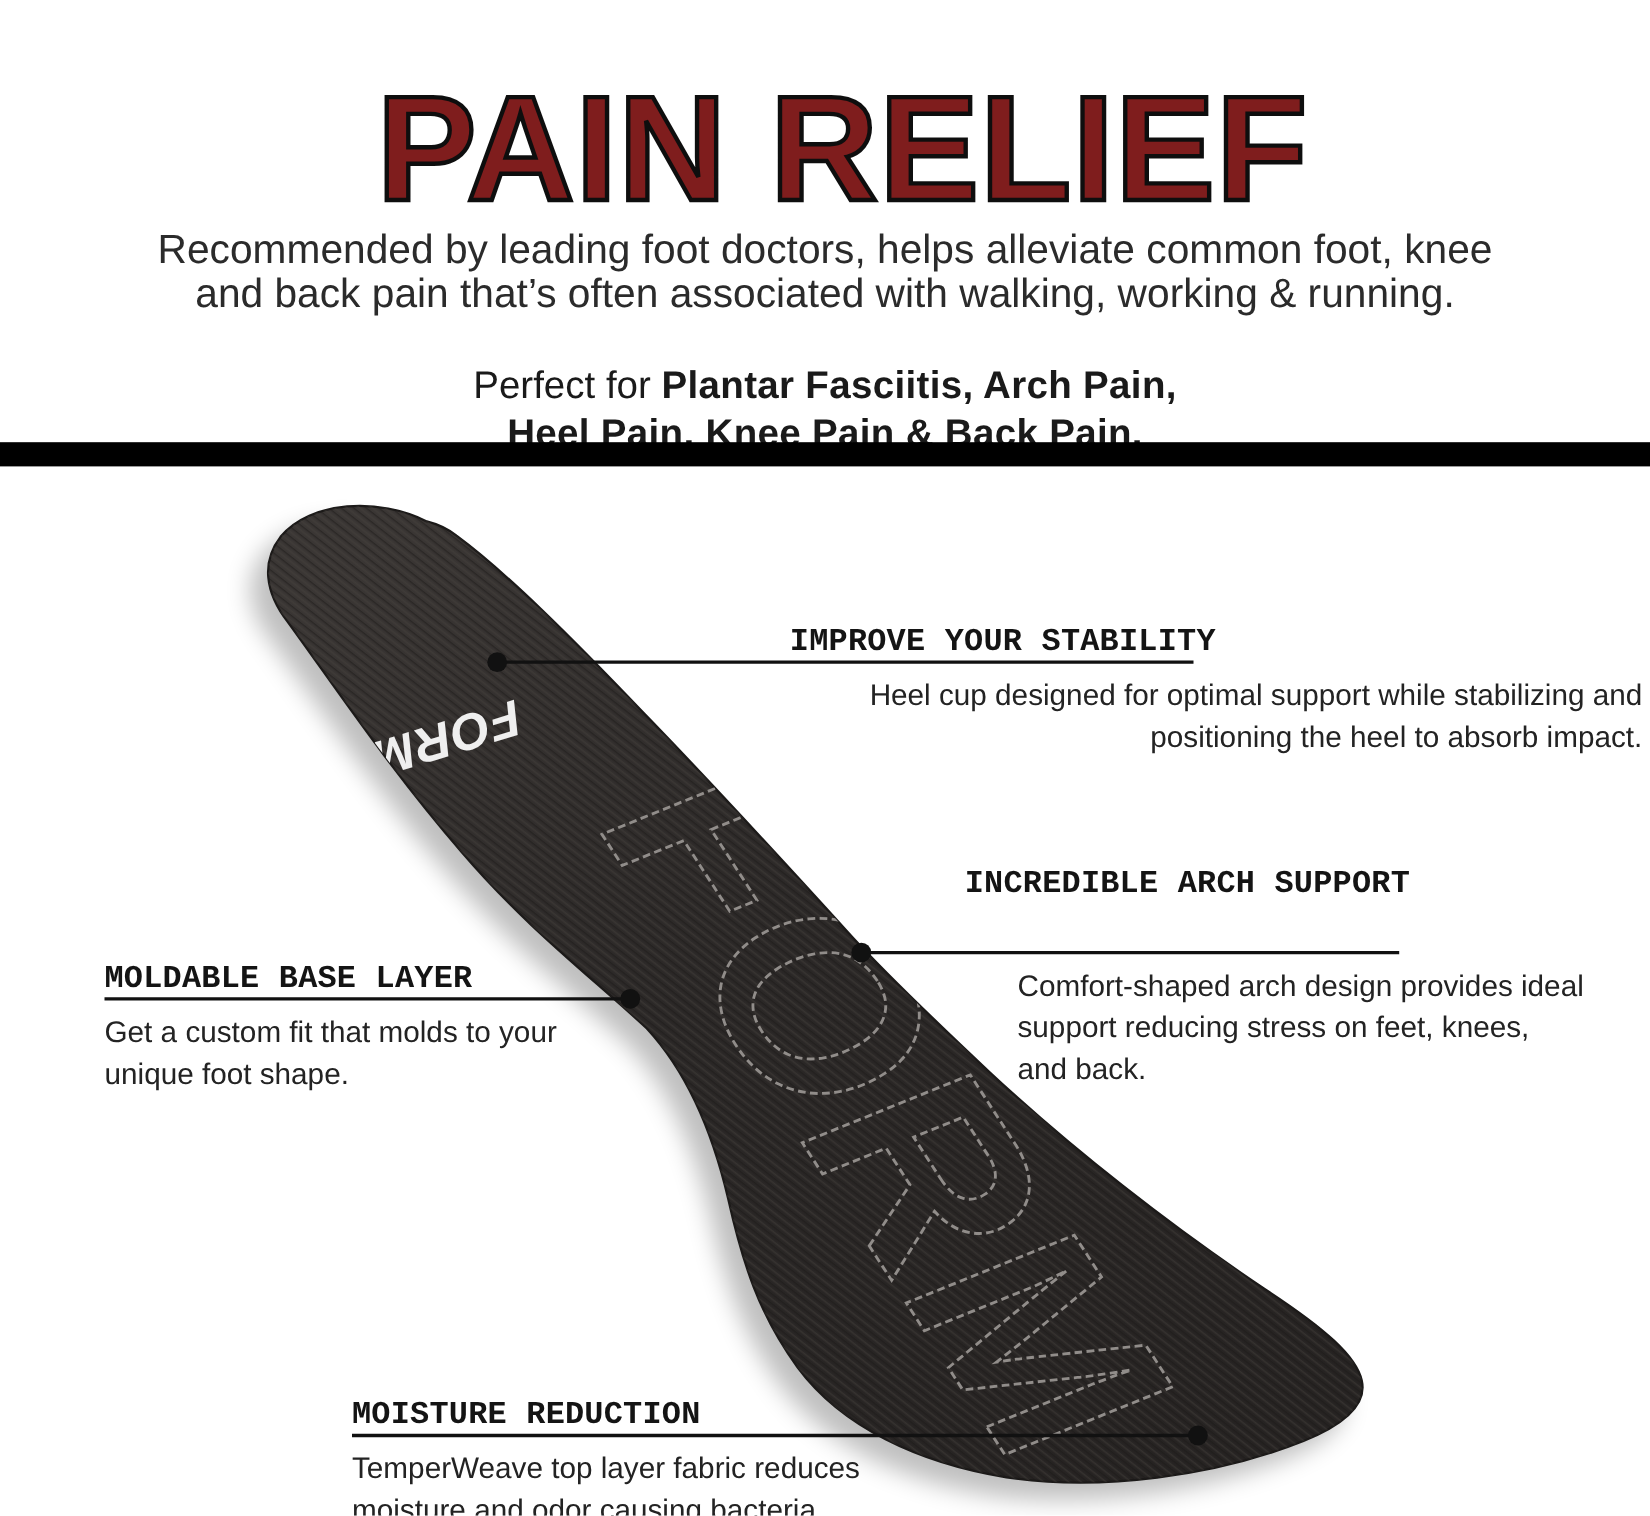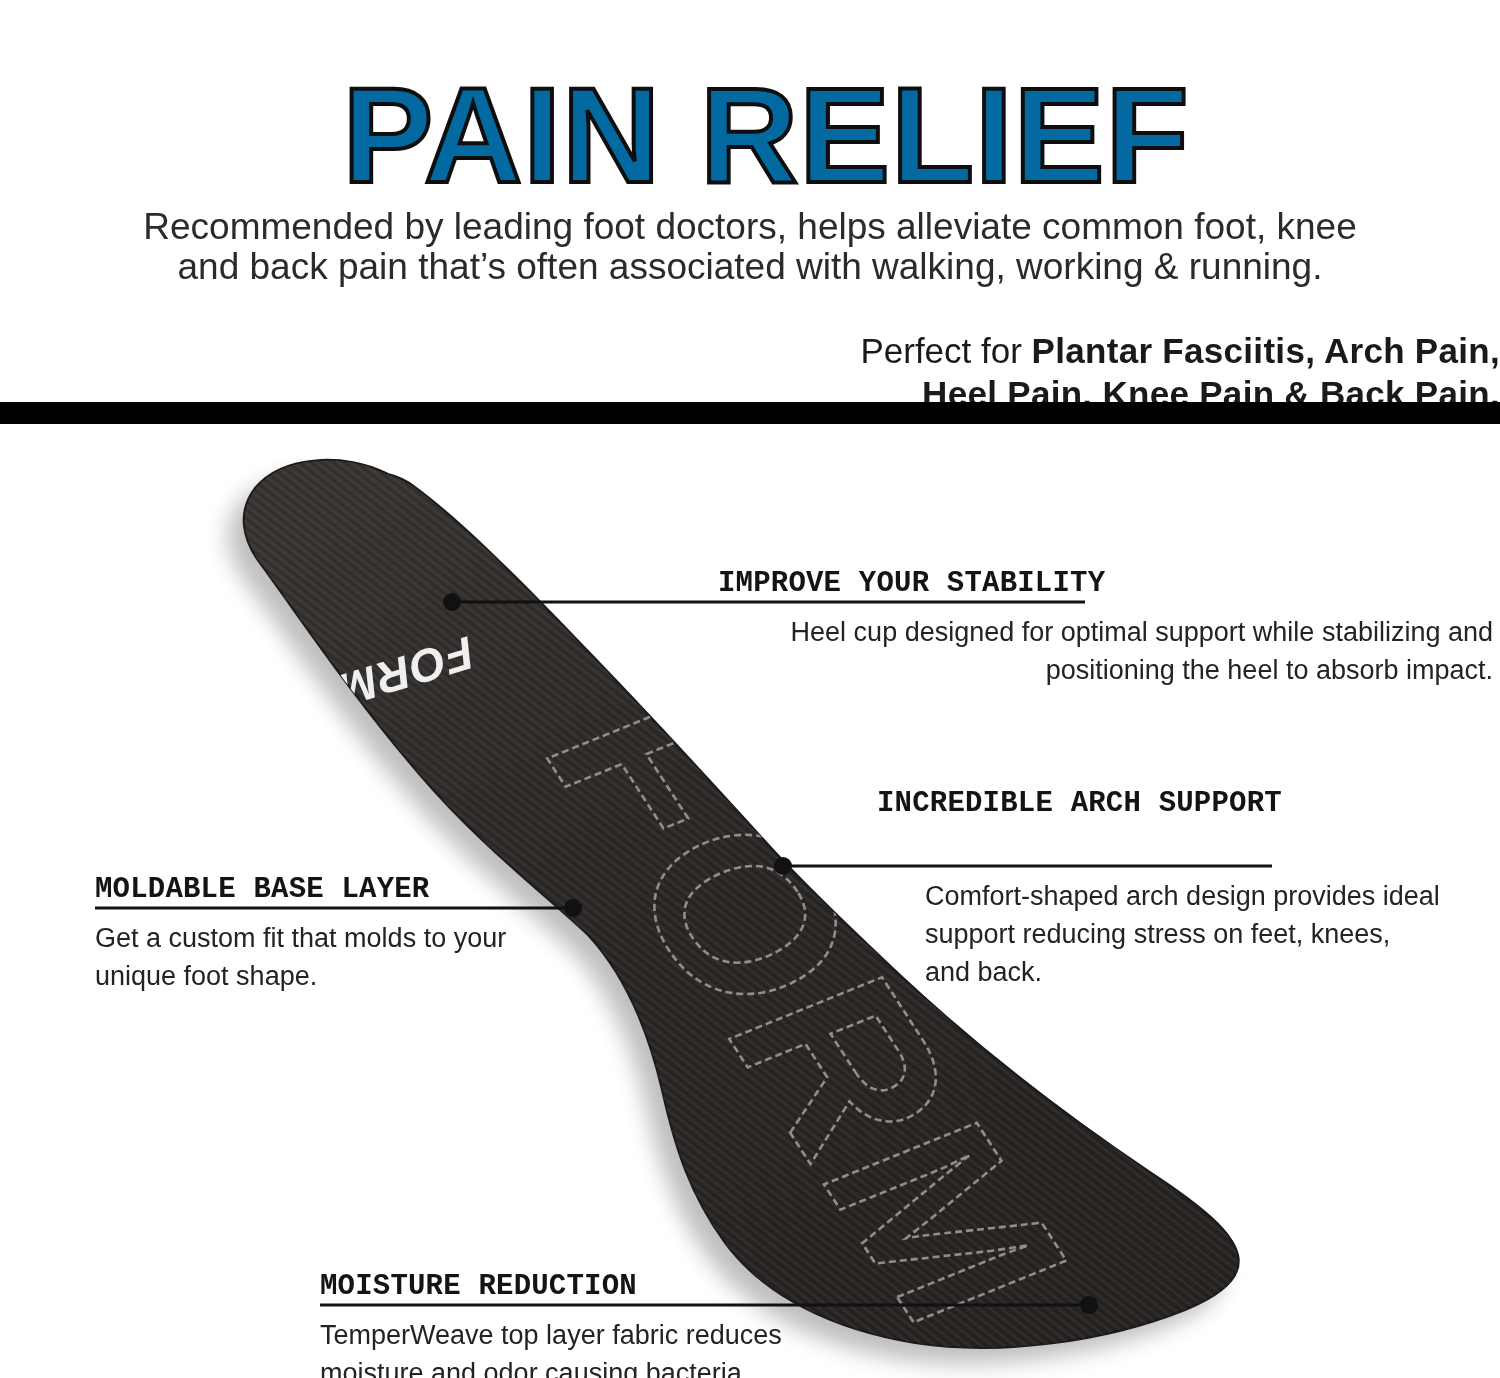--- a/index.html
+++ b/index.html
@@ -4,29 +4,29 @@
 <style>
   html,body{margin:0;padding:0;background:#ffffff;}
   .canvas{
     position:relative;width:1500px;height:1378px;background:#ffffff;overflow:hidden;
     font-family:"Liberation Sans","DejaVu Sans",sans-serif;color:#1f1f1f;
   }
   .abs{position:absolute;}
   
   .title{
     left:0;right:0;top:-24px;text-align:center;
-    font-size:136px;line-height:136px;font-weight:bold;color:#0369a1;
+    font-size:136px;line-height:136px;font-weight:bold;color:#7f1d1d;
     letter-spacing:1px;-webkit-text-stroke:4px #0e0e0e;white-space:nowrap;padding-left:32px;
   }
   .intro{
     left:0;right:0;top:170px;text-align:center;
     font-size:37px;line-height:40px;color:#2b2b2b;font-weight:normal;
   }
   .perfect{
-    left:0;right:0;top:294px;text-align:right;
+    left:0;right:0;top:294px;text-align:center;
     font-size:35px;line-height:43px;color:#1a1a1a;
   }
   .perfect b{font-weight:bold;letter-spacing:0.3px;}
   .divider{left:0;top:402px;width:1500px;height:22px;background:#000000;}
   
   .co-title{
     font-size:29px;line-height:32px;font-weight:bold;color:#141414;
     white-space:nowrap;letter-spacing:0.2px;font-family:Liberation Mono, monospace;
   }
   .co-body{font-size:27px;line-height:38px;color:#232323;}

